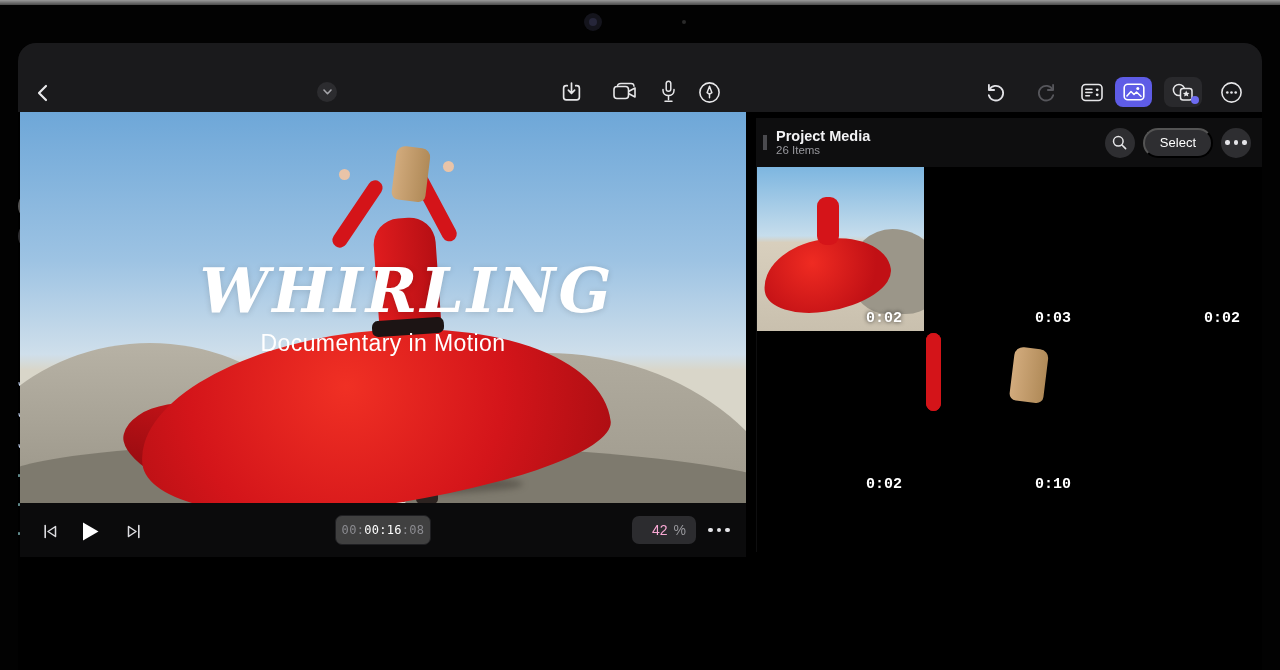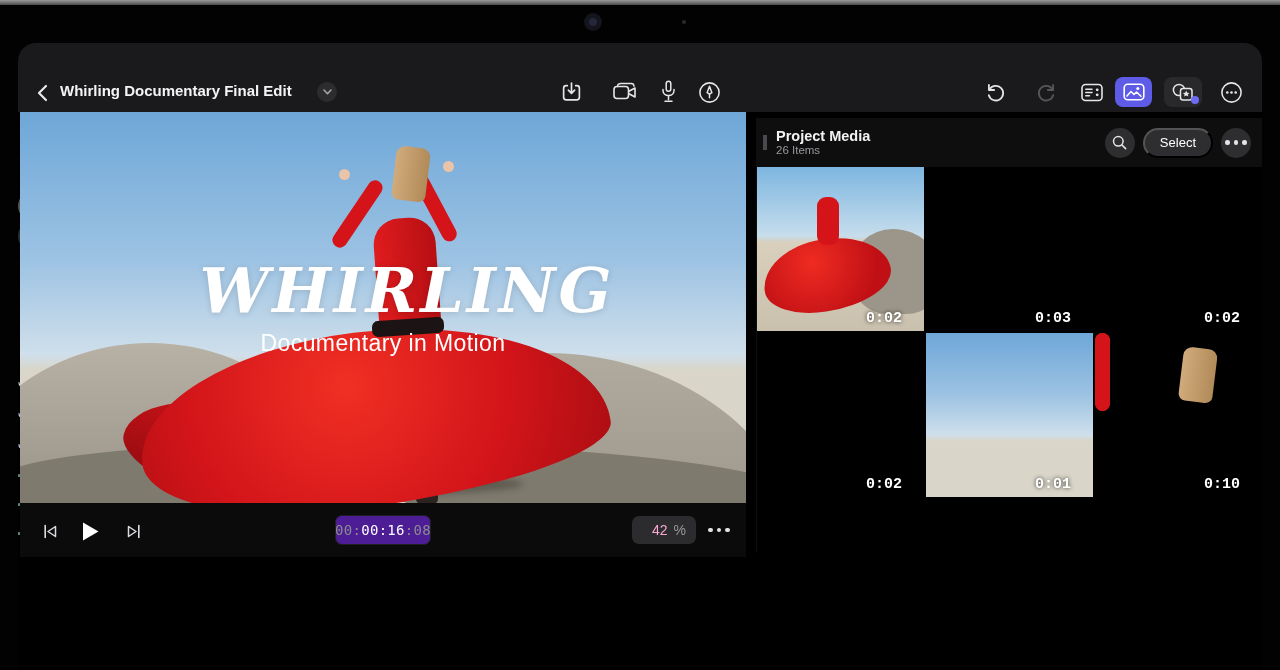--- a/index.html
+++ b/index.html
@@ -71,23 +71,23 @@
   .shoe.s1 { left:50.4%; top:100%; margin-top:-14px; } .shoe.s2 { left:54.6%; top:100%; margin-top:-12px; }
   .pv-title { position:absolute; left:0; top:142px; width:100%; text-align:center; color:#fff;
               font-family:"DejaVu Serif", serif; font-style:italic; font-weight:bold; font-size:62px;
               letter-spacing:3px; text-shadow:0 1px 6px rgba(0,0,0,.15);padding-left:48px; }
   .pv-sub { position:absolute; left:0; top:218px; width:100%; text-align:center; color:#fff; font-size:23px;
             font-weight:500; letter-spacing:.4px; }
 
   
   .transport { position:absolute; left:2px; top:460px; width:726px; height:54px; background:#0b0b0c; }
   .tr-btn { position:absolute; top:14px; width:28px; height:28px; display:flex; align-items:center; justify-content:center; }
-  .timecode { position:absolute; left:315px; top:12px; width:96px; height:30px; background:#4c1d95; border:1px solid #1f1f22;
+  .timecode { position:absolute; left:315px; top:12px; width:96px; height:30px; background:#404040; border:1px solid #1f1f22;
               border-radius:7px; display:flex; align-items:center; justify-content:center;
-              font-family:"DejaVu Sans Mono", monospace; font-size:14px; letter-spacing:.3px; }
+              font-family:"DejaVu Sans Mono", monospace; font-size:12px; letter-spacing:.3px; }
   .timecode .dim { color:#8b8b90; } .timecode .lit { color:#fff; }
   .zoom-box { position:absolute; left:612px; top:13px; width:64px; height:28px; background:#2c2c2f; border-radius:7px;
               display:flex; align-items:center; justify-content:center; gap:6px; font-size:14px; }
   .zoom-box .v { color:#f9a8d4;margin-left:10px; } .zoom-box .u { color:#98989d; }
   .dots3 { display:flex; gap:4px; } .dots3 i { width:4.5px; height:4.5px; border-radius:50%; background:#e4e4e8; display:block; }
 
   
   .media-panel { position:absolute; left:738px; top:75px; width:506px; height:434px; background:#0e0e0f; }
   .mp-head { position:absolute; left:0; top:0; width:100%; height:49px; display:flex; align-items:center; }
   .mp-grip { width:3px; height:15px; border-left:2px solid #4a4a4e; border-right:2px solid #4a4a4e; margin:0 9px 0 7px; }
@@ -188,21 +188,20 @@
   <div class="screen">
 
     <div class="topbar">
 
       <div class="toolbar">
         <button class="icon-btn abs" style="left:12px;top:8px;width:24px;height:24px;">
           <svg class="ic" width="11" height="18" viewBox="0 0 11 18">
             <polyline points="9,2 2,9 9,16" stroke="#e8e8ea" stroke-width="2.2" fill="none" stroke-linecap="round" stroke-linejoin="round"></polyline>
           </svg>
         </button>
-        <div class="tb-title">Whirling Documentary Final Edit</div>
         <button class="icon-btn chev-circle">
           <svg class="ic" width="9" height="6" viewBox="0 0 9 6">
             <polyline points="1,1 4.5,4.7 8,1" stroke="#a5a5aa" stroke-width="1.6" fill="none" stroke-linecap="round" stroke-linejoin="round"></polyline>
           </svg>
         </button>
 
         <button class="icon-btn abs" style="left:540px;top:6px;width:26px;height:26px;">
           <svg class="ic" width="21" height="21" viewBox="0 0 20 20">
             <path d="M6 3.5 H5 C3.6 3.5 2.5 4.6 2.5 6 V14.5 C2.5 15.9 3.6 17 5 17 H15 C16.4 17 17.5 15.9 17.5 14.5 V6 C17.5 4.6 16.4 3.5 15 3.5 H14" stroke="#e6e6e8" stroke-width="1.6" fill="none" stroke-linecap="round"></path>
             <path d="M10 1 V10.4 M7 7.8 L10 10.8 L13 7.8" stroke="#e6e6e8" stroke-width="1.6" fill="none" stroke-linecap="round" stroke-linejoin="round"></path>
@@ -377,25 +376,20 @@
         <div class="cell t3">
           <div class="blob swirl"></div>
             <div class="tor"></div>
           <span class="dur">0:02</span>
         </div>
         <div class="cell t4">
           <div class="cloud"></div>
             <div class="blob swirl"></div>
           <span class="dur">0:02</span>
         </div>
-        <div class="cell t5">
-          <div class="sky"></div>
-            <div class="blob swirl"></div>
-          <span class="dur">0:01</span>
-        </div>
         <div class="cell t6">
           <div class="skyp"></div>
             <div class="arm ar1"></div>
             <div class="arm ar2"></div>
             <div class="hat"></div>
             <div class="fig"></div>
           <span class="dur">0:10</span>
         </div>
         <div class="cell t7">
             <div class="fig"></div>

